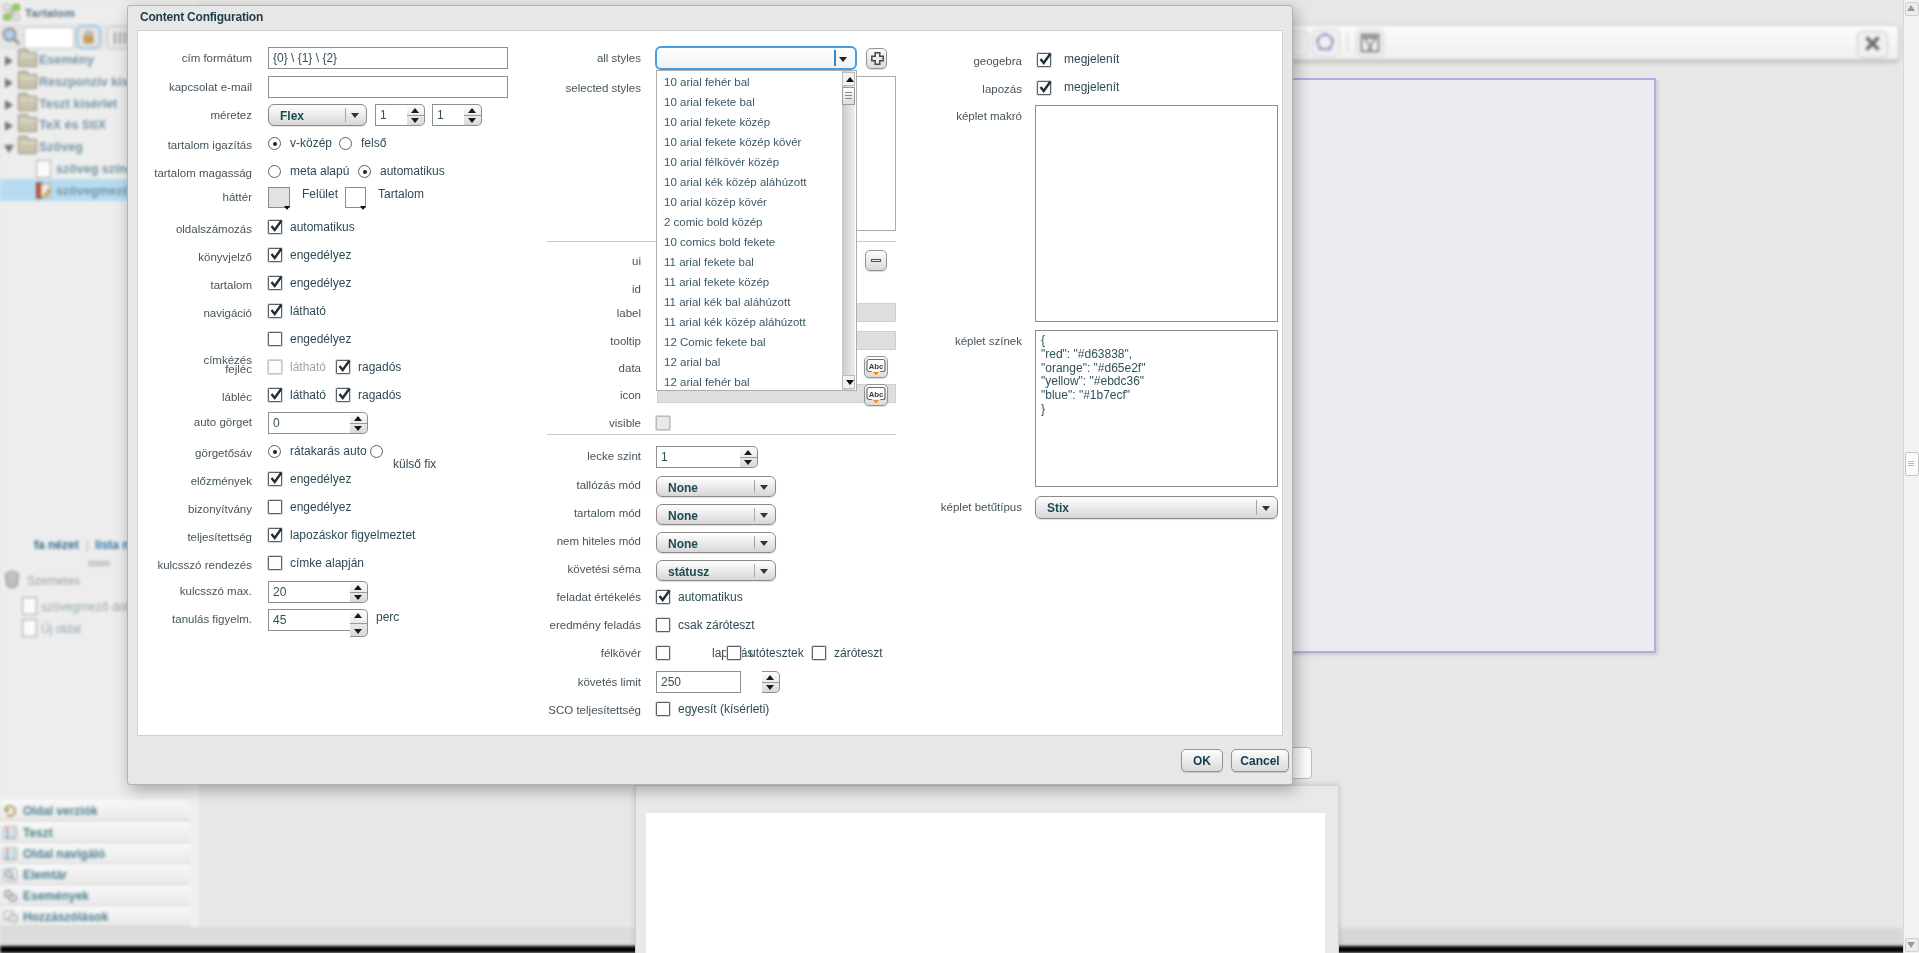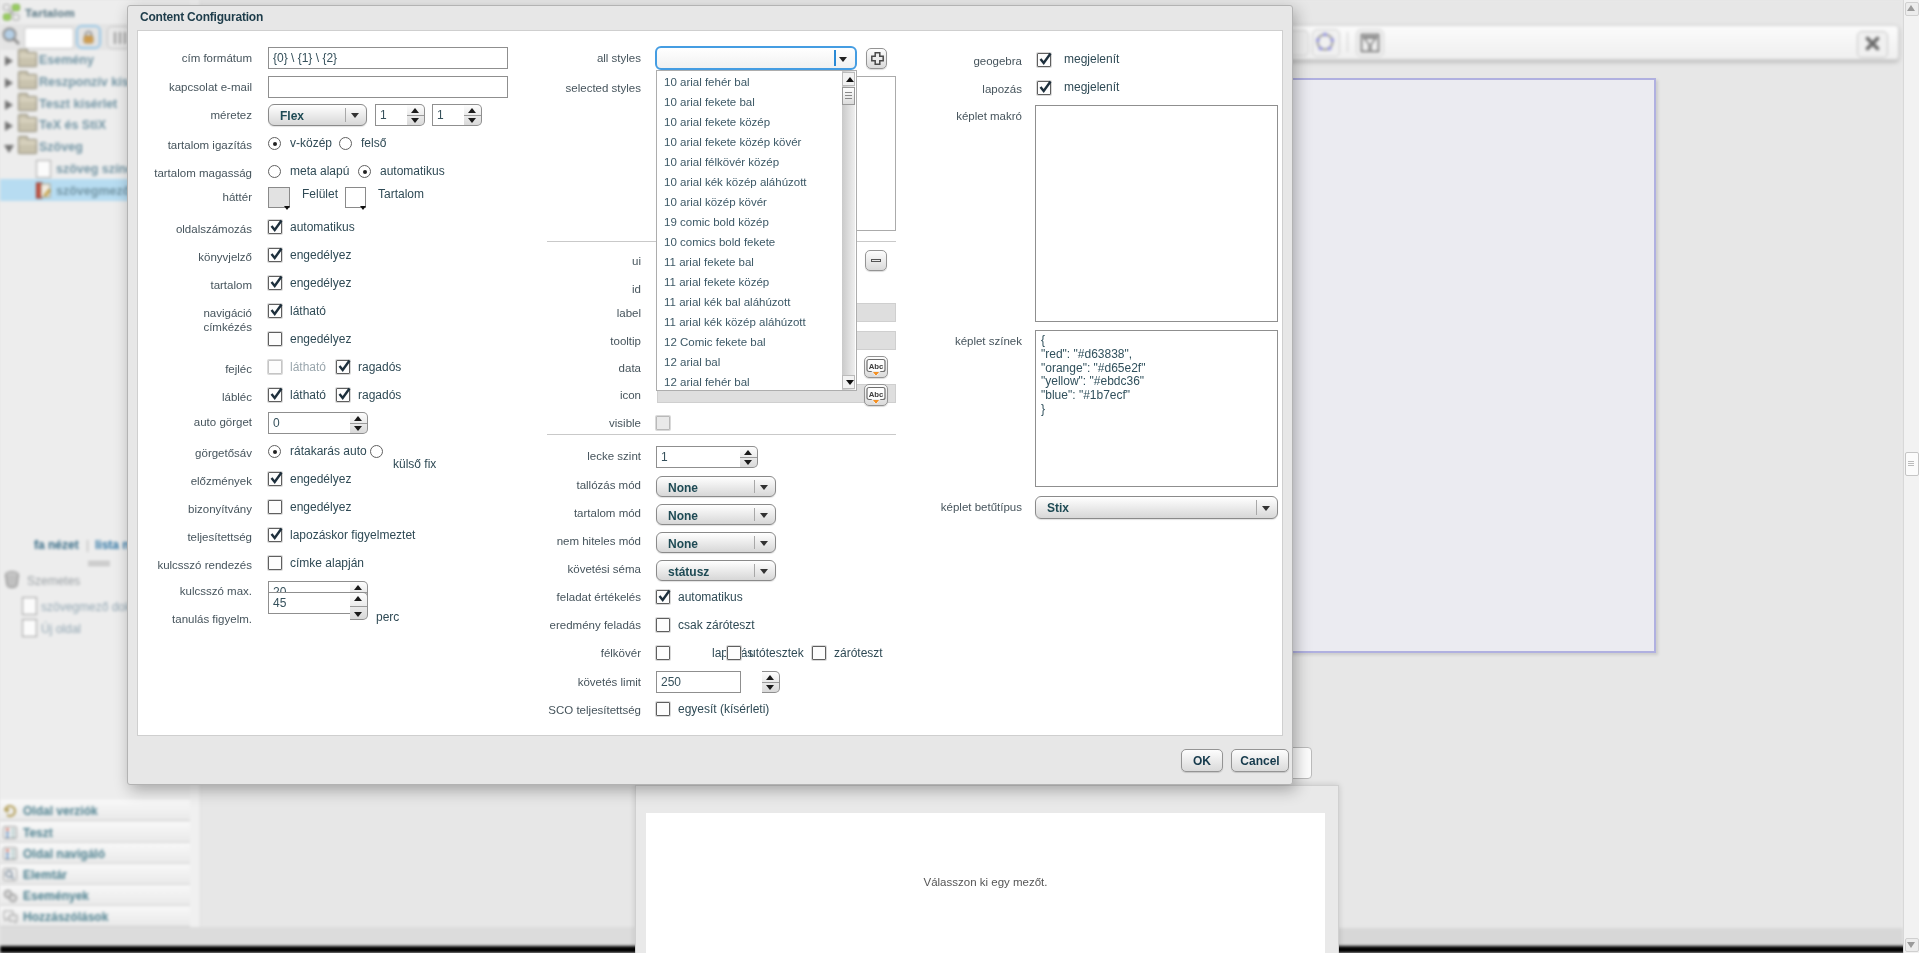--- a/index.html
+++ b/index.html
@@ -197,21 +197,20 @@
 
  <div class="a" style="left:0;top:927px;width:635px;height:21px;background:#dcdcdc"></div>
  <div class="a" style="left:1337px;top:928px;width:566px;height:20px;background:#d7d7d7"></div>
  <div class="a" style="left:0;top:946px;width:1919px;height:7px;background:#000"></div>
 </div>
 <div id="sharp">
  <div class="a" style="left:1240px;top:78px;width:416px;height:575px;background:#ebebf1;border:2px solid #b0b0e0;box-sizing:border-box;box-shadow:2px 2px 3px rgba(0,0,0,.12)"></div>
  <div class="a" style="left:1286px;top:747px;width:24px;height:30px;background:#fdfdfd;border:1px solid #bbb;border-radius:4px"></div>
  <div class="a" style="left:635px;top:785px;width:702px;height:168px;background:#e9e9e9;border:1px solid #d0d0d0;border-bottom:none;box-shadow:0 0 6px rgba(0,0,0,.15)"></div>
  <div class="a" style="left:646px;top:813px;width:679px;height:140px;background:#fff"></div>
- <div class="a" style="left:646px;top:876px;width:679px;height:16px;text-align:center;font-size:11.5px;color:#555">Válasszon ki egy mezőt.</div>
 
  <div class="a" style="left:1903px;top:0;width:16px;height:953px;background:#f2f2f2;border-left:1px solid #d8d8d8;box-sizing:border-box"></div>
  <div class="a" style="left:1905px;top:2px;width:12px;height:12px;background:#ececec;border:1px solid #d0d0d0;border-radius:2px">
       <svg width="8" height="6" style="position:absolute;left:1px;top:2px">
         <path d="M4 0 L8 6 L0 6 z" fill="#9a9a9a"></path>
       </svg>
     </div>
  <div class="a" style="left:1905px;top:452px;width:12px;height:22px;background:#fbfbfb;border:1px solid #c5c5c5;border-radius:2px">
       <span style="position:absolute;left:2px;top:8px;width:6px;height:1px;background:#bbb;box-shadow:0 2px 0 #bbb,0 4px 0 #bbb"></span>
     </div>
@@ -288,21 +287,21 @@
       </svg>
     </div>
  <div class="opt" style="left:290px;top:277px">engedélyez</div>
  <div class="lbl" style="left:40px;top:307px;width:212px">navigáció</div>
  <div class="cb" style="left:268px;top:304px">
       <svg width="16" height="16">
         <path d="M2.5 8 l3.2 4 L12.5 2.5" fill="none" stroke="#1d2f3c" stroke-width="2.4"></path>
       </svg>
     </div>
  <div class="opt" style="left:290px;top:305px">látható</div>
- <div class="lbl" style="left:40px;top:321px;width:212px">címkézés</div>
+ <div class="lbl" style="left:40px;top:354px;width:212px">címkézés</div>
  <div class="cb" style="left:268px;top:332px"></div>
  <div class="opt" style="left:290px;top:333px">engedélyez</div>
  <div class="lbl" style="left:40px;top:363px;width:212px">fejléc</div>
  <div class="cb" style="left:268px;top:360px;border-color:#c5c5c5"></div>
  <div class="opt" style="left:290px;top:361px;color:#9aa6ad">látható</div>
  <div class="cb" style="left:336px;top:360px">
       <svg width="16" height="16">
         <path d="M2.5 8 l3.2 4 L12.5 2.5" fill="none" stroke="#1d2f3c" stroke-width="2.4"></path>
       </svg>
     </div>
@@ -353,21 +352,21 @@
  <div class="cb" style="left:268px;top:556px"></div>
  <div class="opt" style="left:290px;top:557px">címke alapján</div>
  <div class="lbl" style="left:40px;top:585px;width:212px">kulcsszó max.</div>
  <div class="spw" style="left:268px;top:581px;width:100px;height:22px">
       <div class="tin" style="left:0;top:0;width:83px;height:22px">20</div>
       <div class="spin">
         <i></i>
       </div>
     </div>
  <div class="lbl" style="left:40px;top:613px;width:212px">tanulás figyelm.</div>
- <div class="spw" style="left:268px;top:592px;width:100px;height:28px">
+ <div class="spw" style="left:268px;top:609px;width:100px;height:28px">
       <div class="tin" style="left:0;top:0;width:83px;height:22px">45</div>
       <div class="spin">
         <i></i>
       </div>
     </div>
  <div class="opt" style="left:376px;top:611px">perc</div>
 
  <div class="lbl" style="left:429px;top:52px;width:212px">all styles</div>
  <div class="a" style="left:655px;top:46px;width:202px;height:24px;background:linear-gradient(#fff,#f1f1f1);border:2px solid #459de2;border-radius:6px;box-sizing:border-box">
    <span style="position:absolute;right:19px;top:2px;bottom:2px;width:2px;background:#2a8ad6"></span>
@@ -503,21 +502,21 @@
  <div class="btn" style="left:1231px;top:749px;width:58px;height:23px;font-size:12px;line-height:22px">Cancel</div>
 
  <div class="a" style="left:656px;top:70px;width:201px;height:321px;background:#fff;border:1px solid #adadad;box-sizing:border-box">
   <div class="ditem" style="left:7px;top:5px">10 arial fehér bal</div>
   <div class="ditem" style="left:7px;top:25px">10 arial fekete bal</div>
   <div class="ditem" style="left:7px;top:45px">10 arial fekete közép</div>
   <div class="ditem" style="left:7px;top:65px">10 arial fekete közép kövér</div>
   <div class="ditem" style="left:7px;top:85px">10 arial félkövér közép</div>
   <div class="ditem" style="left:7px;top:105px">10 arial kék közép aláhúzott</div>
   <div class="ditem" style="left:7px;top:125px">10 arial közép kövér</div>
-  <div class="ditem" style="left:7px;top:145px">19 comic bold közép</div>
+  <div class="ditem" style="left:7px;top:145px">2 comic bold közép</div>
   <div class="ditem" style="left:7px;top:165px">10 comics bold fekete</div>
   <div class="ditem" style="left:7px;top:185px">11 arial fekete bal</div>
   <div class="ditem" style="left:7px;top:205px">11 arial fekete közép</div>
   <div class="ditem" style="left:7px;top:225px">11 arial kék bal aláhúzott</div>
   <div class="ditem" style="left:7px;top:245px">11 arial kék közép aláhúzott</div>
   <div class="ditem" style="left:7px;top:265px">12 Comic fekete bal</div>
   <div class="ditem" style="left:7px;top:285px">12 arial bal</div>
   <div class="ditem" style="left:7px;top:305px">12 arial fehér bal</div>
   <div style="position:absolute;right:1px;top:0;width:13px;height:319px;background:linear-gradient(to right,#c9c9c9,#efefef)"></div>
   <div style="position:absolute;right:1px;top:1px;width:13px;height:14px;background:#f2f2f2;border:1px solid #bbb;box-sizing:border-box">

